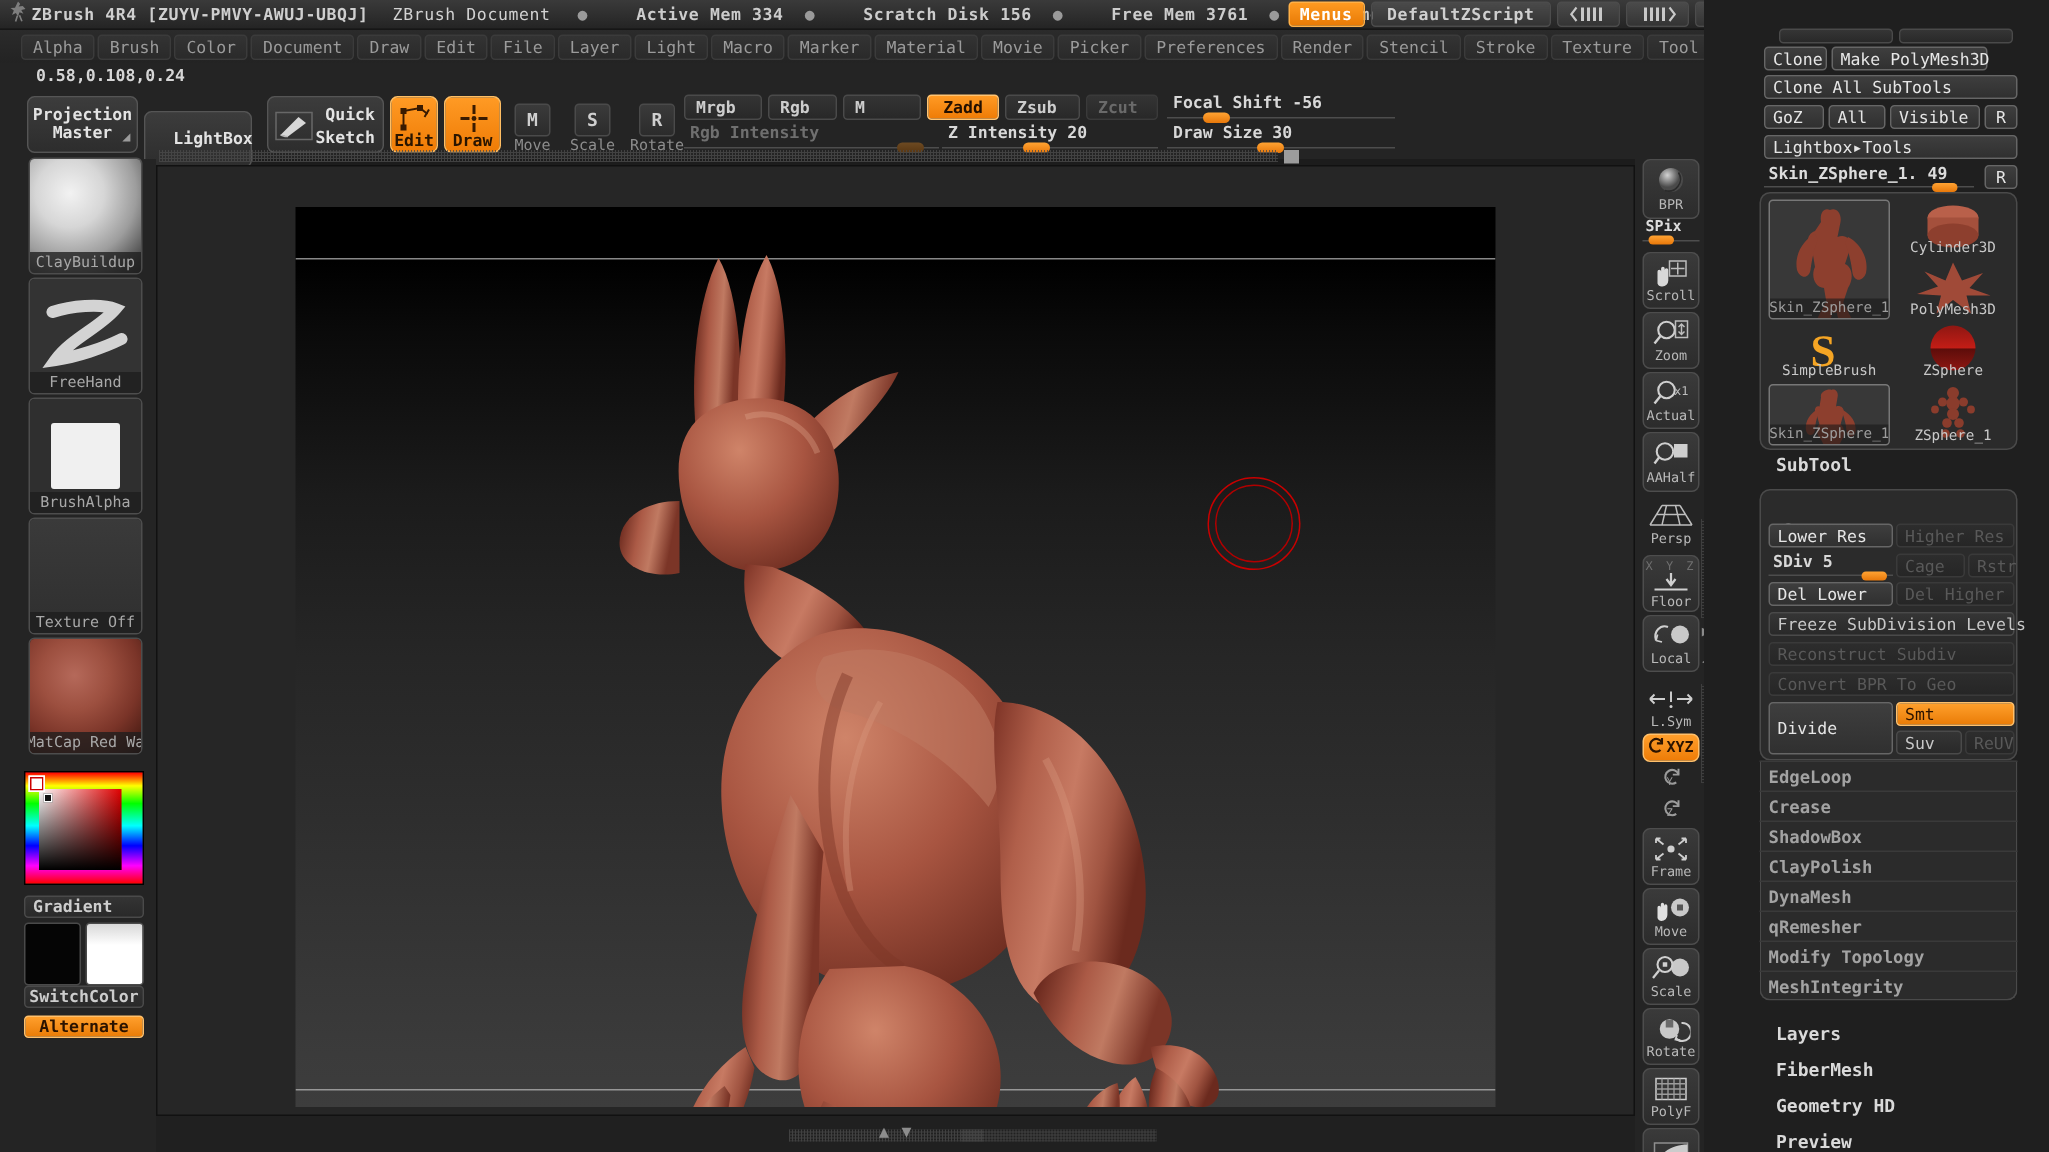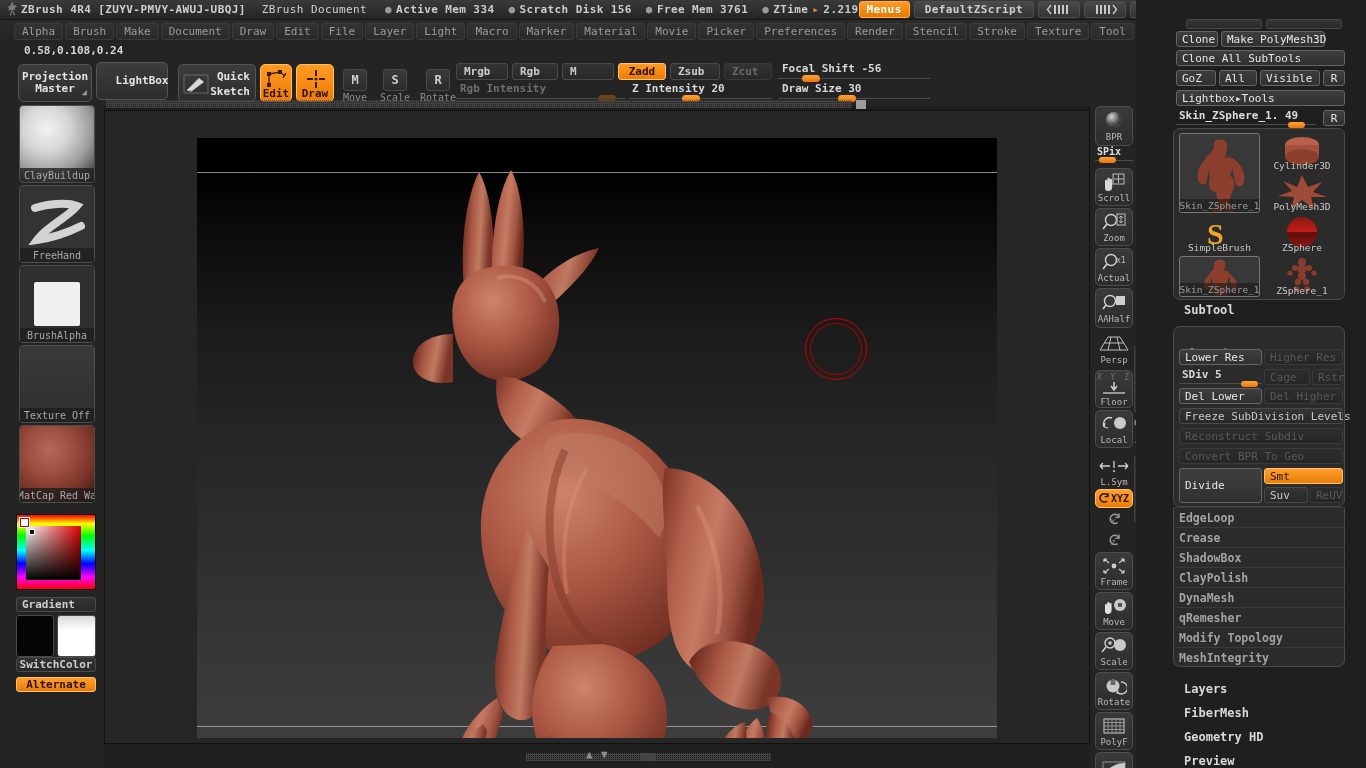--- a/index.html
+++ b/index.html
@@ -17,21 +17,21 @@
     position: absolute; left: 0; top: 0; width: 1366px; height: 20px;
     background: linear-gradient(180deg,#3a3a3a 0%,#2e2e2e 55%,#242424 100%);
     border-bottom: 1px solid #161616;
     display: flex; align-items: center;
     font-size: 11px; color: #cfcfcf; letter-spacing: .4px;
     white-space: nowrap;
   }
   .tb-logo { width: 18px; margin-left: 3px; text-align:center; color:#8d8d8d; font-size:13px; }
   .tb-title { font-weight: bold; margin-right: 16px; }
   .tb-doc { margin-right: 18px; color: #d2d2d2; }
-  .tb-stat { margin-right: 14px; color:#cccccc; font-weight:bold; }
+  .tb-stat { margin-right: 14px; color:#cccccc; font-weight:bold;margin-left:28px; }
   .tb-bullet { color:#9a9a9a; margin-right:4px; }
   .tb-right { position:absolute; right:2px; top:1px; display:flex; gap:4px; align-items:center; }
   .tbbtn {
     height: 17px; border-radius: 3px; border:1px solid #4c4c4c;
     background: linear-gradient(180deg,#4a4a4a,#343434);
     color:#cfcfcf; font-size:11px; font-weight:bold;
     display:flex; align-items:center; justify-content:center; padding:0 7px;
   }
   .tbbtn.accent { background: linear-gradient(180deg,#ff9a21,#e87a05); color:#fff; border-color:#ffb047; }
   .tbbtn.wide { padding: 0 10px; }
@@ -321,21 +321,21 @@
         <svg width="12" height="11" viewBox="0 0 12 11">
             <path d="M1.5 1 L10.5 10 M10.5 1 L1.5 10" stroke="#d0d0d0" stroke-width="1.7"></path>
           </svg>
       </div>
     </div>
   </div>
 
   <div id="menubar">
       <div class="menuitem">Alpha</div>
       <div class="menuitem">Brush</div>
-      <div class="menuitem">Make</div>
+      <div class="menuitem">Color</div>
       <div class="menuitem">Document</div>
       <div class="menuitem">Draw</div>
       <div class="menuitem">Edit</div>
       <div class="menuitem">File</div>
       <div class="menuitem">Layer</div>
       <div class="menuitem">Light</div>
       <div class="menuitem">Macro</div>
       <div class="menuitem">Marker</div>
       <div class="menuitem">Material</div>
       <div class="menuitem">Movie</div>
@@ -354,21 +354,21 @@
   <div id="coordline">
     <span>0.58,0.108,0.24</span>
   </div>
 
   <div id="toolshelf">
     <div class="shelfbtn" style="left:18px;top:6px;width:74px;height:38px;flex-direction:column;">
       <span>Projection</span>
       <span>Master</span>
       <span style="position:absolute;right:4px;bottom:3px;color:#9a9a9a;font-size:9px">◢</span>
     </div>
-    <div class="shelfbtn" style="left:96px;top:4px;width:72px;height:38px;padding-left:20px;">LightBox</div>
+    <div class="shelfbtn" style="left:96px;top:16px;width:72px;height:38px;padding-left:20px;">LightBox</div>
     <div class="shelfbtn" style="left:178px;top:6px;width:78px;height:38px;justify-content:flex-end;padding-right:5px;flex-direction:column;align-items:flex-end;">
       <span style="position:absolute;left:4px;top:9px;">
         <svg width="26" height="20" viewBox="0 0 26 20">
             <rect x="1" y="1" width="24" height="18" fill="none" stroke="#686868"></rect>
             <path d="M4 16 L16 4 L21 8 L9 17 Z" fill="#d8d8d8"></path>
             <path d="M4 16 L7 17 L9 17" stroke="#bbb" fill="none"></path>
           </svg>
       </span>
       <span style="position:absolute;right:5px;top:6px">Quick</span>
       <span style="position:absolute;right:5px;top:21px">Sketch</span>

